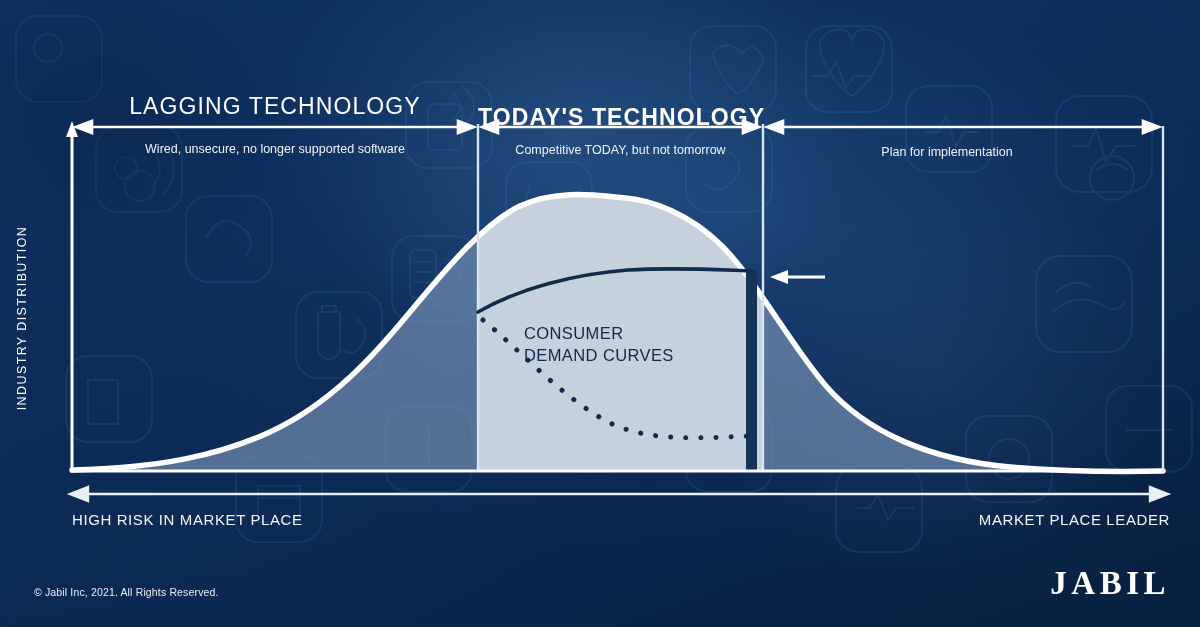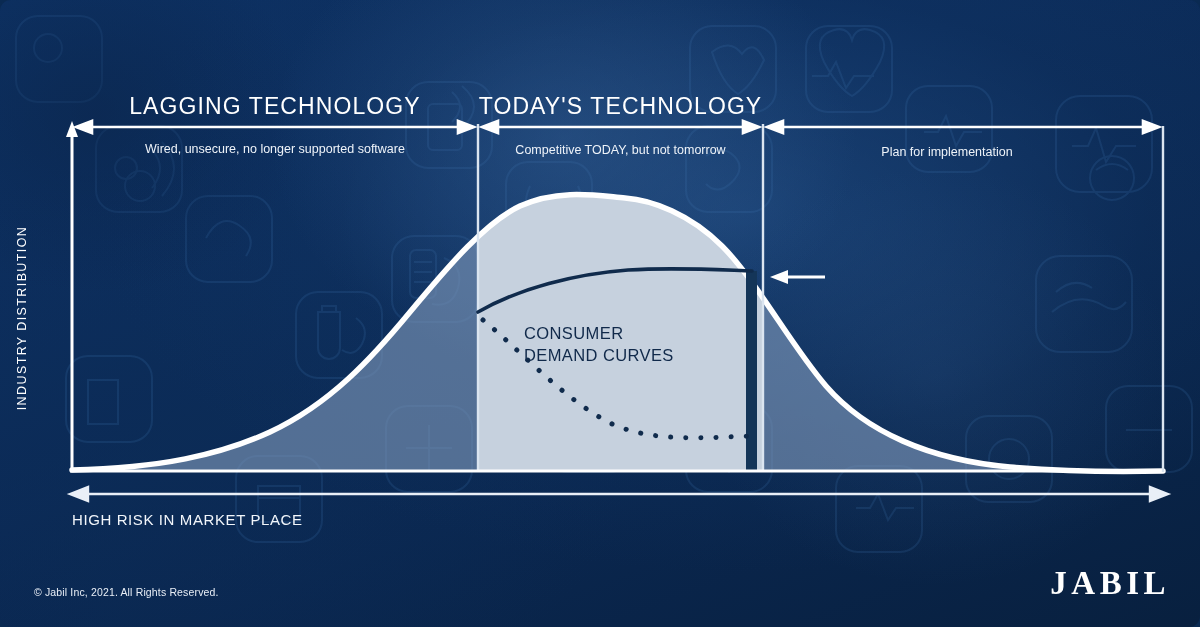--- a/index.html
+++ b/index.html
@@ -11,21 +11,20 @@
     background: #0a2a52;
   }
   #stage {
     position: relative;
     width: 1200px; height: 627px;
     background:
       radial-gradient(ellipse 900px 500px at 62% 34%, rgba(38,84,140,0.55) 0%, rgba(18,54,100,0.25) 45%, rgba(10,40,80,0) 72%),
       radial-gradient(ellipse 600px 420px at 18% 70%, rgba(12,44,86,0.55) 0%, rgba(10,38,76,0) 70%),
       linear-gradient(160deg, #0d3163 0%, #0c2d5c 35%, #0a2750 65%, #08203f 100%);
     overflow: hidden;
-    border-radius: 11px;
   }
   .bg-texture { position: absolute; inset: 0; opacity: .5; pointer-events: none; }
   .bg-sheen {
     position: absolute; inset: 0; pointer-events: none;
     background:
       radial-gradient(ellipse 420px 330px at 47% 22%, rgba(72,118,172,0.30), rgba(72,118,172,0) 70%),
       radial-gradient(ellipse 340px 300px at 78% 60%, rgba(60,104,158,0.18), rgba(60,104,158,0) 70%),
       radial-gradient(ellipse 300px 260px at 8% 18%, rgba(10,34,68,0.45), rgba(10,34,68,0) 70%);
   }
   #plot { position: absolute; inset: 0; }
@@ -231,28 +230,29 @@
     <g>
       <line x1="825" y1="277" x2="783" y2="277" stroke="#ffffff" stroke-width="3"></line>
       <polygon points="770,277 788,270 788,284" fill="#ffffff"></polygon>
     </g>
   </svg>
 
   <div class="lbl section-title" style="left:72px; top:93px; width:406px;">LAGGING TECHNOLOGY</div>
   <div class="lbl section-sub" style="left:90px; top:140px; width:370px;">Wired, unsecure,
 no longer supported software</div>
 
-  <div class="lbl section-title" style="left:478px; top:93px; width:285px;">TODAY'S TECHNOLOGY</div>
+  <div class="lbl section-title" style="left:478px; top:104px; width:285px;font-weight:bold;">TODAY'S TECHNOLOGY</div>
   <div class="lbl section-sub" style="left:478px; top:141px; width:285px;">Competitive TODAY,
 but not tomorrow</div>
 
   <div class="lbl section-sub" style="left:763px; top:143px; width:368px;">Plan for implementation</div>
 
   <div id="y-axis-label">INDUSTRY DISTRIBUTION</div>
   <div class="lbl axis-x-label" style="left:72px; top:511px;">HIGH RISK IN MARKET PLACE</div>
+  <div class="lbl axis-x-label" style="right:30px; top:511px;">MARKET PLACE LEADER</div>
 
   <div id="curve-label">CONSUMER
 DEMAND CURVES</div>
 
   <div id="copyright">© Jabil Inc, 2021. All Rights Reserved.</div>
   <div id="logo">JABIL</div>
 
 </div>
 
 </body></html>

